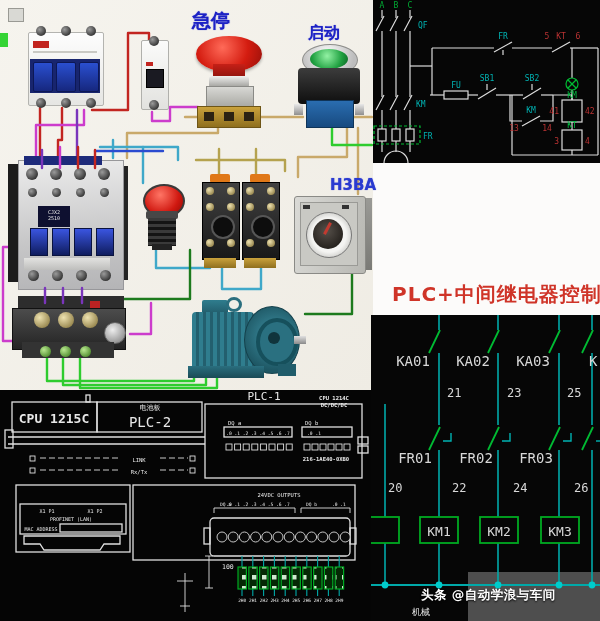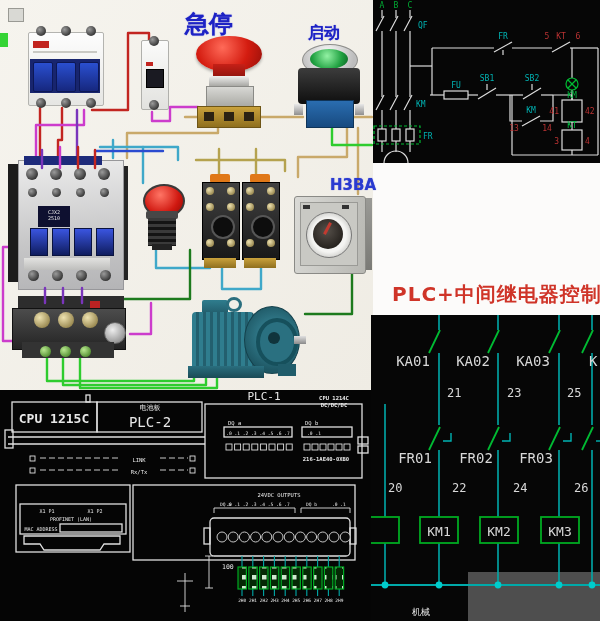--- a/index.html
+++ b/index.html
@@ -83,21 +83,21 @@
   </div>
 
   <div class="abs" style="left:141px;top:36px;width:26px;height:76px;">
     <div class="abs" style="left:0;top:4px;width:26px;height:68px;background:linear-gradient(#fbfbfa,#e2e2df);border:1px solid #b0b0ac;border-radius:2px;"></div>
     <div class="screw" style="left:8px;top:0;width:10px;height:10px;"></div>
     <div class="abs" style="left:5px;top:26px;width:7px;height:4px;background:#c22520;"></div>
     <div class="abs" style="left:5px;top:33px;width:16px;height:17px;background:#1a1a22;border:1px solid #000;"></div>
     <div class="screw" style="left:8px;top:64px;width:10px;height:10px;"></div>
   </div>
 
-  <div class="abs lbl-blue cn" style="left:185px;top:8px;font-size:24px;">急停</div>
+  <div class="abs lbl-blue cn" style="left:192px;top:8px;font-size:19px;">急停</div>
   <div class="abs" style="left:194px;top:34px;width:70px;height:96px;">
     <div class="abs" style="left:2px;top:2px;width:66px;height:36px;border-radius:50%;background:radial-gradient(circle at 40% 32%,#ff6a58,#d41c10 55%,#93100a);box-shadow:0 2px 3px rgba(0,0,0,.3);"></div>
     <div class="abs" style="left:19px;top:30px;width:32px;height:14px;background:linear-gradient(#c62017,#8e140d);"></div>
     <div class="abs" style="left:15px;top:42px;width:40px;height:12px;background:linear-gradient(#f0f0ee,#9a9a96);border-radius:3px;"></div>
     <div class="abs" style="left:12px;top:52px;width:46px;height:22px;background:linear-gradient(#d8d8d4,#a3a39e);border:1px solid #8a8a86;"></div>
     <div class="abs" style="left:3px;top:72px;width:62px;height:20px;background:linear-gradient(#caa23c,#8f6f1e);border:1px solid #6e5516;">
       <div class="abs" style="left:6px;top:5px;width:10px;height:9px;background:#2c2313;"></div>
       <div class="abs" style="left:26px;top:5px;width:10px;height:9px;background:#2c2313;"></div>
       <div class="abs" style="left:46px;top:5px;width:10px;height:9px;background:#2c2313;"></div>
     </div>
@@ -386,20 +386,21 @@
       <text x="388" y="492" font-size="12">20</text>
       <text x="452" y="492" font-size="12">22</text>
       <text x="513" y="492" font-size="12">24</text>
       <text x="574" y="492" font-size="12">26</text>
       <text x="439" y="536" font-size="13" text-anchor="middle">KM1</text>
       <text x="499" y="536" font-size="13" text-anchor="middle">KM2</text>
       <text x="560" y="536" font-size="13" text-anchor="middle">KM3</text>
     </g>
   </svg>
 
+  <div class="abs watermark cn" style="left:421px;top:587px;">头条 @自动学浪与车间</div>
   <div class="abs cn" style="left:412px;top:606px;color:#e8e8e8;font-size:9px;">机械</div>
 
   <svg class="abs" style="left:0;top:390px;" width="371" height="231" viewBox="0 390 371 231">
     <defs>
       <pattern id="tb" width="10" height="11" patternUnits="userSpaceOnUse">
         <rect width="10" height="11" fill="#052805"></rect>
         <rect x="2" y="3" width="4.5" height="4.5" fill="#cfe8cf"></rect>
       </pattern>
     </defs>
     <rect x="0" y="390" width="371" height="231" fill="#050505"></rect>

